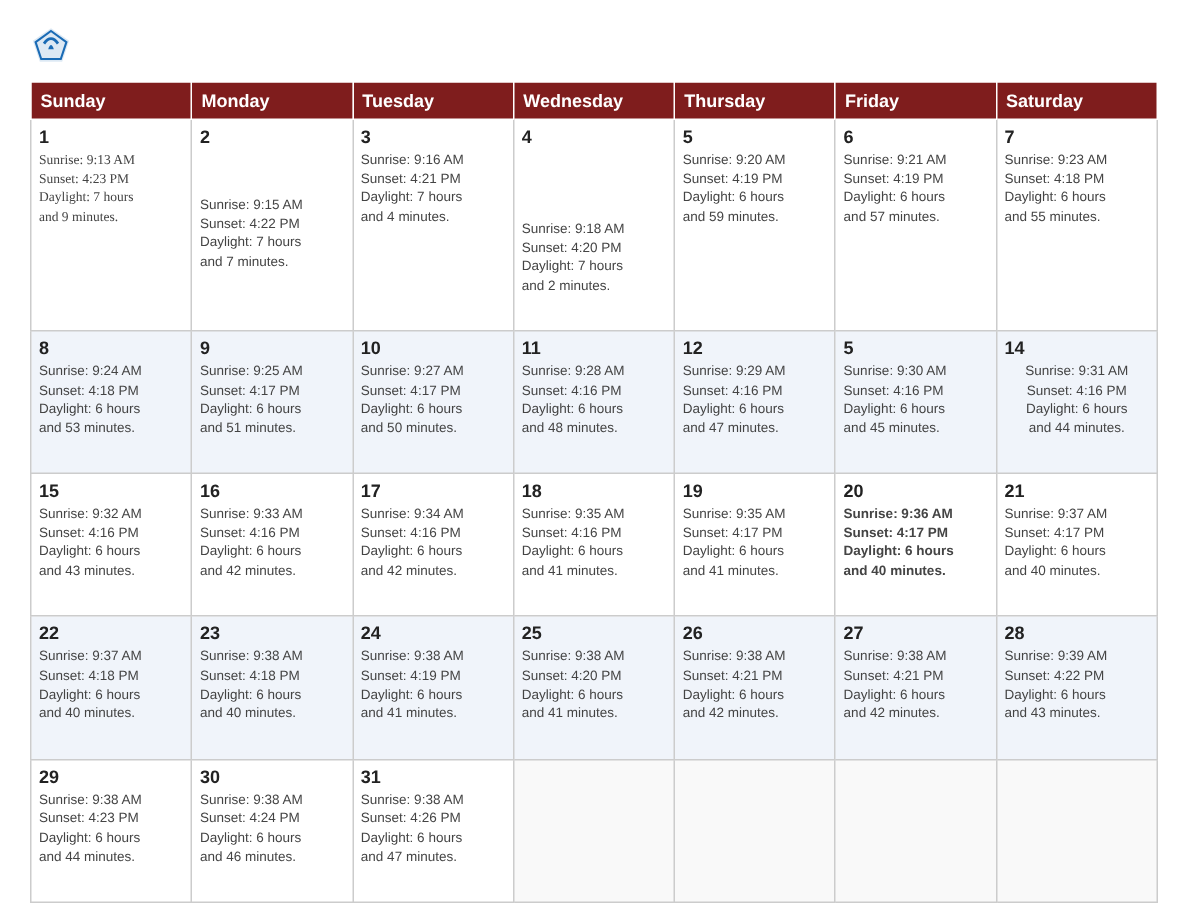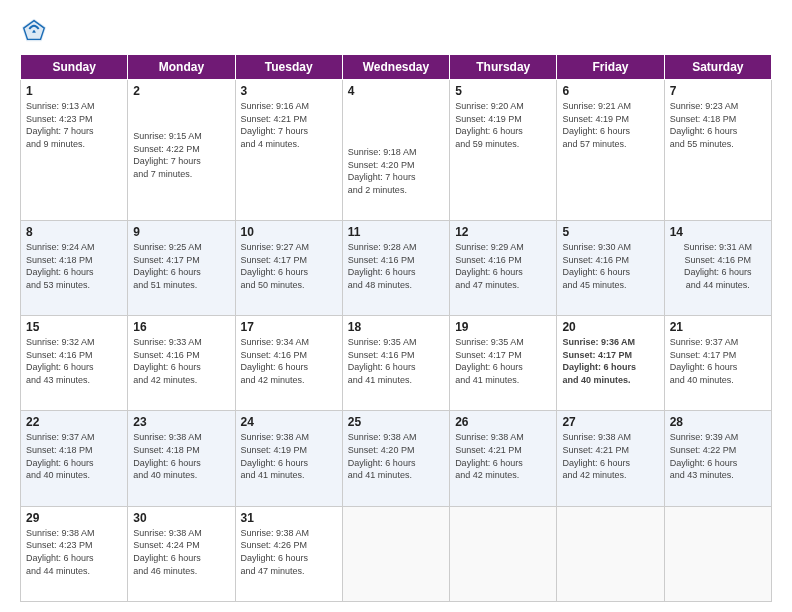--- a/index.html
+++ b/index.html
@@ -59,26 +59,26 @@
     .location {
       font-size: 14px;
       color: #555;
     }
     .calendar-table {
       width: 100%;
       border-collapse: collapse;
       flex: 1;
     }
     .calendar-table th {
-      background: #701a75;
+      background: #7f1d1d;
       color: #fff;
       font-size: 12px;
       font-weight: bold;
       padding: 5px 6px;
-      text-align: center;
+      text-align: left;
       border: 1px solid #fff;
     }
     .calendar-table td {
       border: 1px solid #ccc;
       vertical-align: top;
       padding: 4px 5px;
       font-size: 9.5px;
       color: #333;
       width: calc(100% / 7);
       height: 82px;
@@ -137,21 +137,21 @@
           <th>Wednesday</th>
           <th>Thursday</th>
           <th>Friday</th>
           <th>Saturday</th>
         </tr>
     </thead>
     <tbody id="calendar-body">
     <tr>
           <td>
             <span class="day-num">1</span>
-            <div class="day-info" style="white-space: pre-line;">Sunrise: 9:13 AM
+            <div class="day-info" style="white-space: pre-line; font-family: Liberation Serif, serif;">Sunrise: 9:13 AM
 Sunset: 4:23 PM
 Daylight: 7 hours
 and 9 minutes.</div>
           </td>
           <td>
             <span class="day-num">2</span>
             <div class="day-info" style="white-space: pre-line; margin-top: 32px;">Sunrise: 9:15 AM
 Sunset: 4:22 PM
 Daylight: 7 hours
 and 7 minutes.</div>

